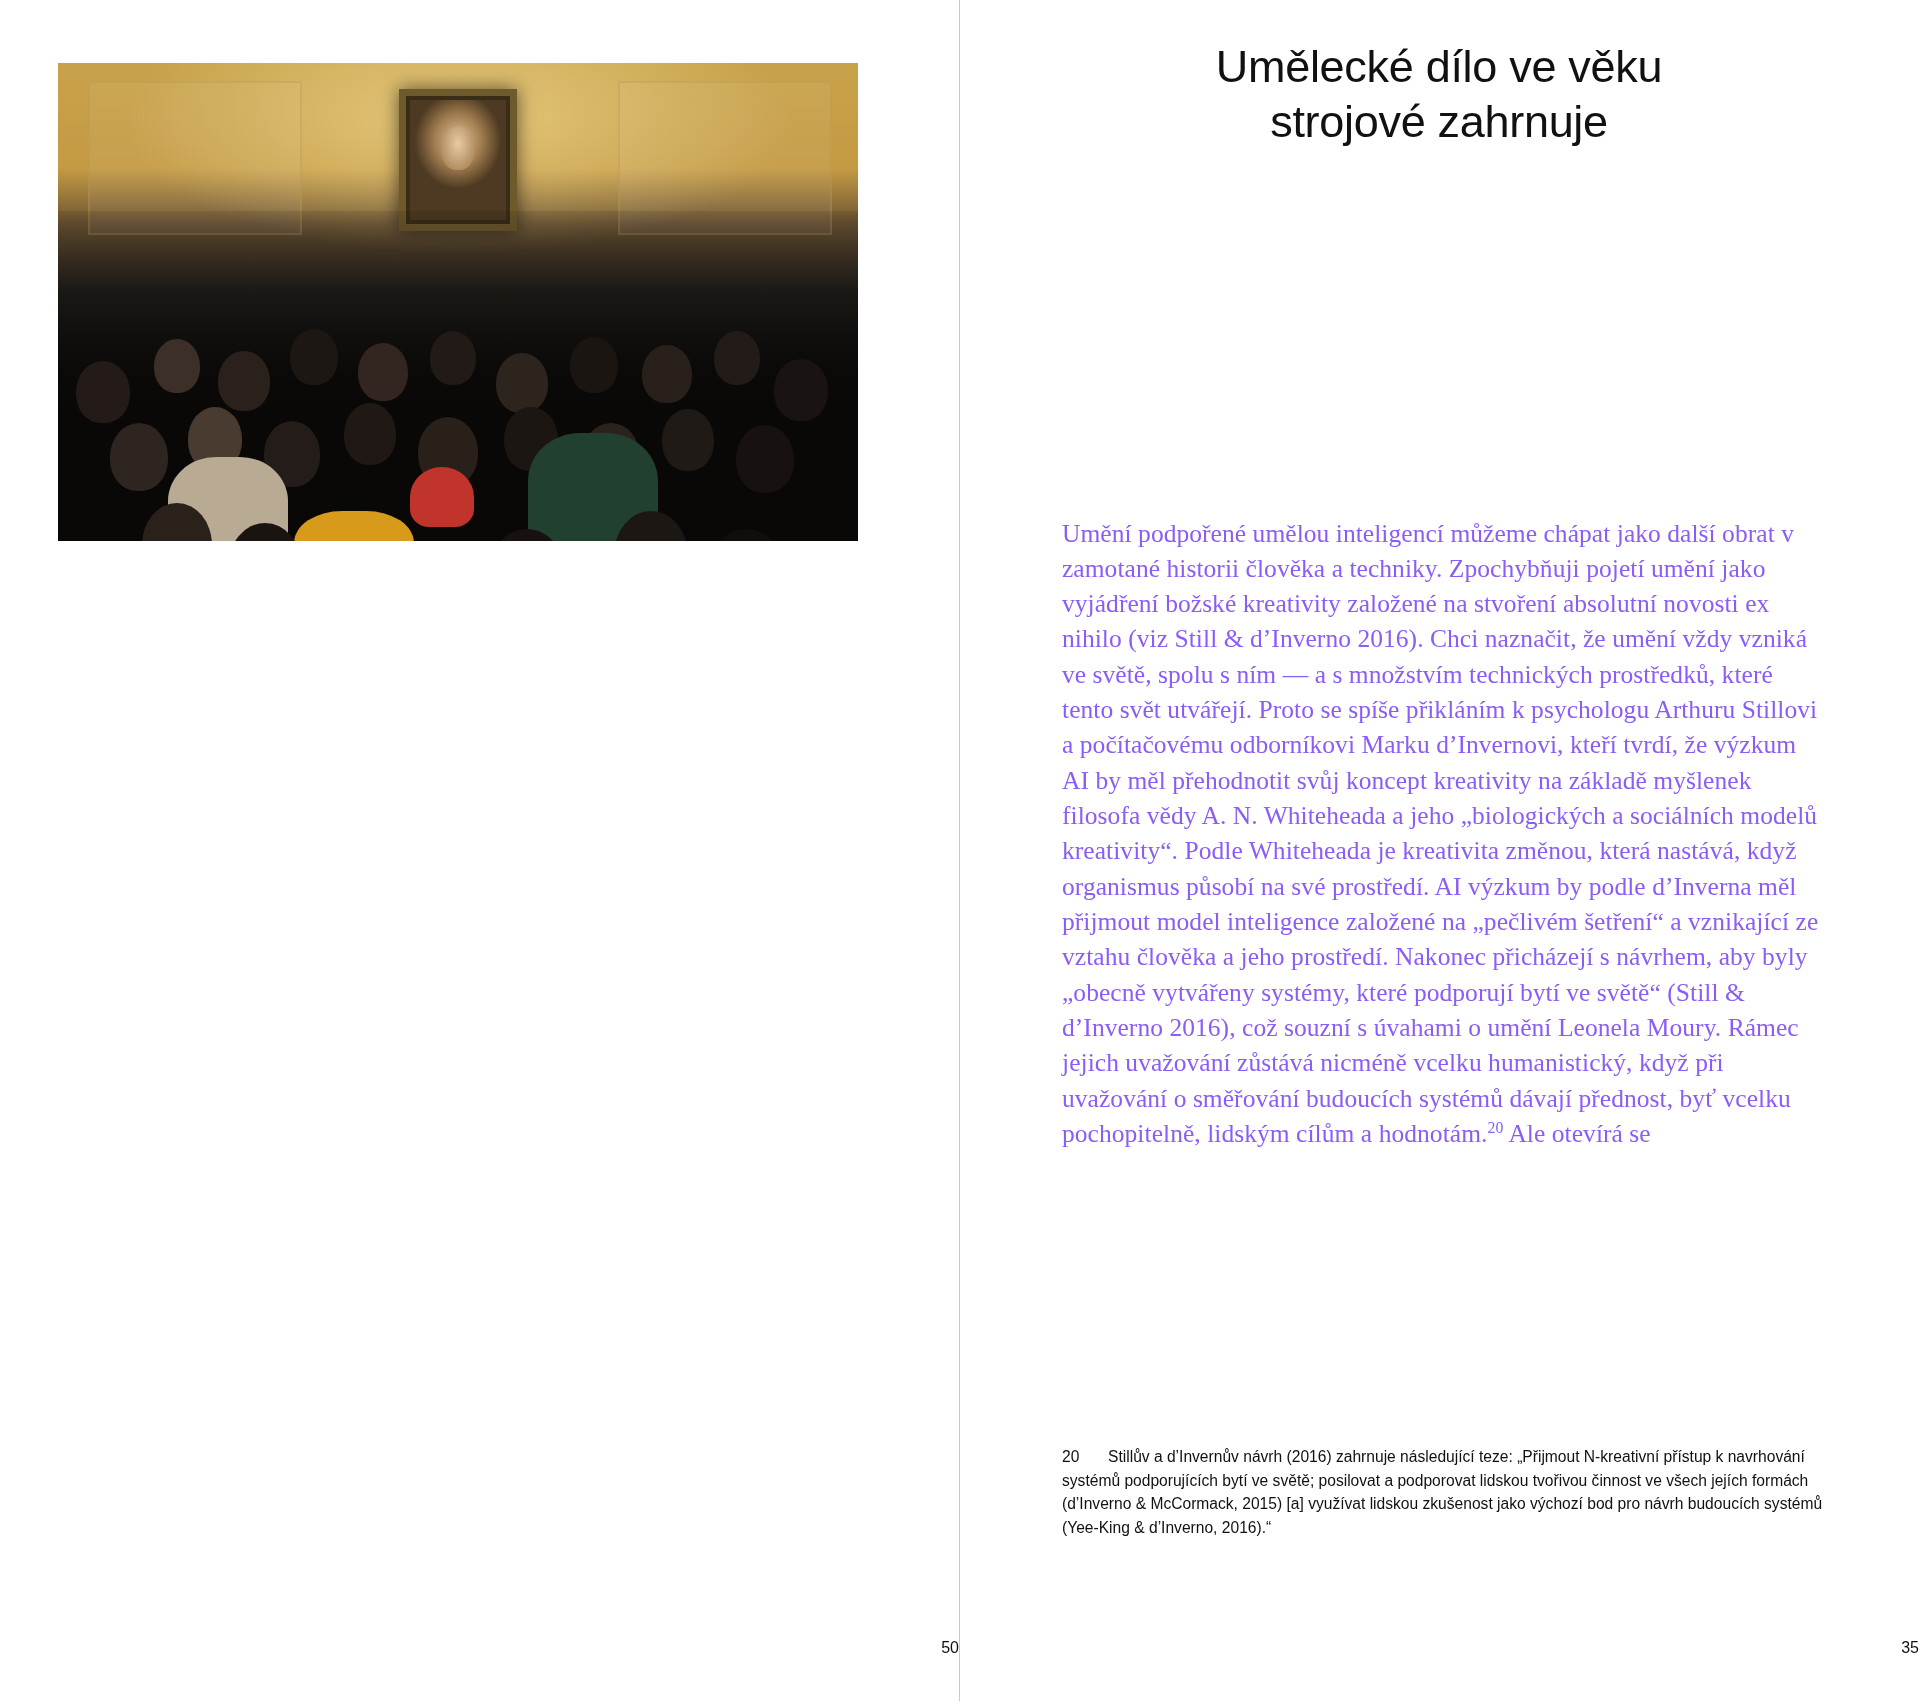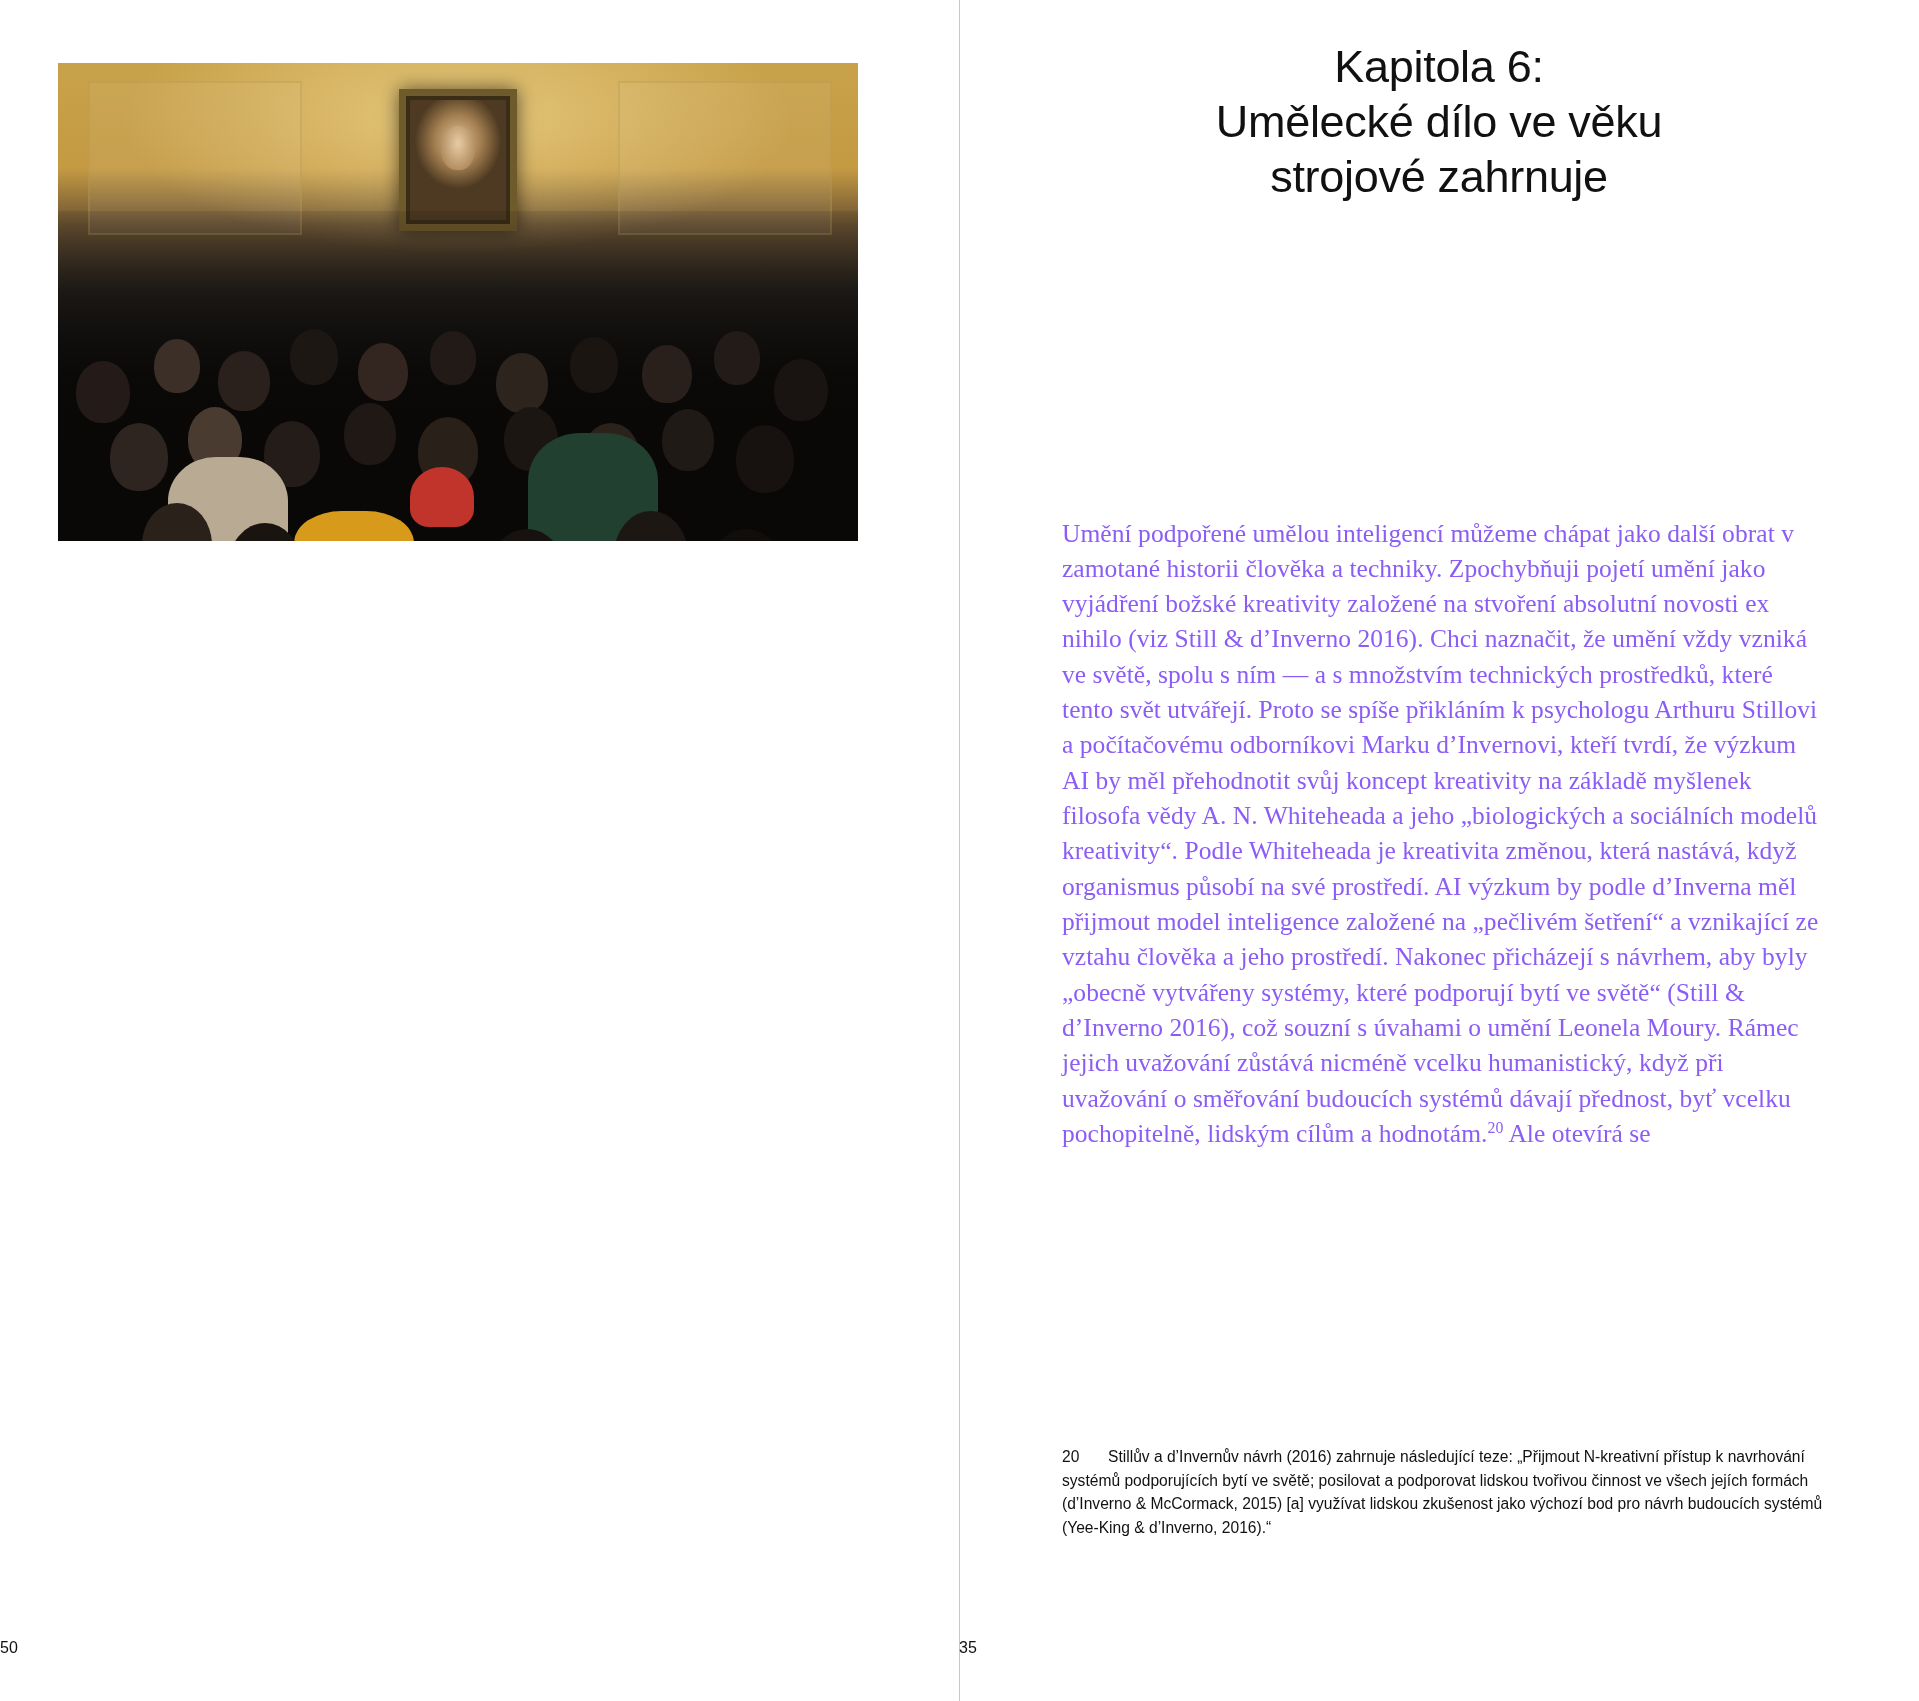--- a/index.html
+++ b/index.html
@@ -121,21 +121,21 @@
     line-height: 1.4;
     color: #111;
     letter-spacing: 0.1px;
   }
   .folio {
     position: absolute;
     top: 1639px;
     font-size: 16px;
     color: #111;
     width: 100%;
-    text-align: left;
+    text-align: right;
   }
 
   
   .chapter-title {
     position: absolute;
     left: 60px;
     top: 40px;
     width: 840px;
     text-align: center;
     font-size: 45px;
@@ -238,21 +238,20 @@
 
 
     <div class="folio">50</div>
   </div>
 
   <div class="gutter"></div>
 
   <div class="page page-right">
 
     <div class="chapter-title">
-      <div>Kapitola 6:</div>
       <div>Umělecké dílo ve věku</div>
       <div>strojové zahrnuje</div>
     </div>
 
     <p class="body-col"><span>Umění podpořené umělou inteligencí můžeme chápat jako další obrat v zamotané historii člověka a techniky. Zpochybňuji pojetí umění jako vyjádření božské kreativity založené na stvoření absolutní novosti ex nihilo (viz Still &amp; d’Inverno 2016). Chci naznačit, že umění vždy vzniká ve světě, spolu s ním — a s množstvím technických prostředků, které tento svět utvářejí. Proto se spíše přikláním k psychologu Arthuru Stillovi a počítačovému odborníkovi Marku d’Invernovi, kteří tvrdí, že výzkum AI by měl přehodnotit svůj koncept kreativity na základě myšlenek filosofa vědy A. N. Whiteheada a jeho „biologických a sociálních modelů kreativity“. Podle Whiteheada je kreativita změnou, která nastává, když organismus působí na své prostředí. AI výzkum by podle d’Inverna měl přijmout model inteligence založené na „pečlivém šetření“ a vznikající ze vztahu člověka a jeho prostředí. Nakonec přicházejí s návrhem, aby byly „obecně vytvářeny systémy, které podporují bytí ve světě“ (Still &amp; d’Inverno 2016), což souzní s úvahami o umění Leonela Moury. Rámec jejich uvažování zůstává nicméně vcelku humanistický, když při uvažování o směřování budoucích systémů dávají přednost, byť vcelku pochopitelně, lidským cílům a hodnotám.</span><sup>20</sup><span> Ale otevírá se</span></p>
 
     <div class="footnote"><span class="fn-num">20</span><span>Stillův a d’Invernův návrh (2016) zahrnuje následující teze: „Přijmout N-kreativní přístup k navrhování systémů podporujících bytí ve světě; posilovat a podporovat lidskou tvořivou činnost ve všech jejích formách (d’Inverno &amp; McCormack, 2015) [a] využívat lidskou zkušenost jako výchozí bod pro návrh budoucích systémů (Yee-King &amp; d’Inverno, 2016).“</span></div>
 
     <div class="folio">35</div>
   </div>

